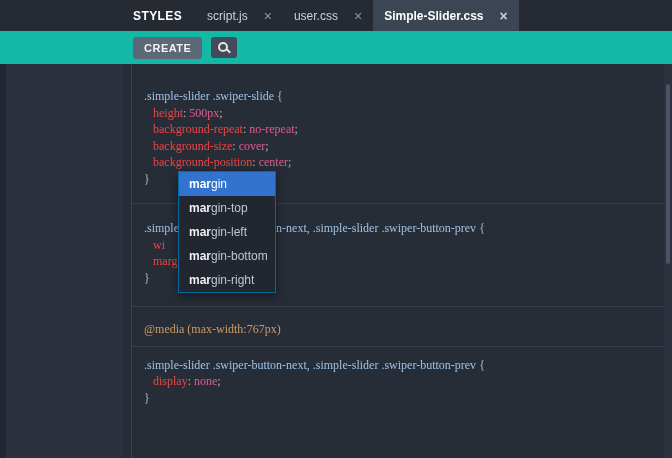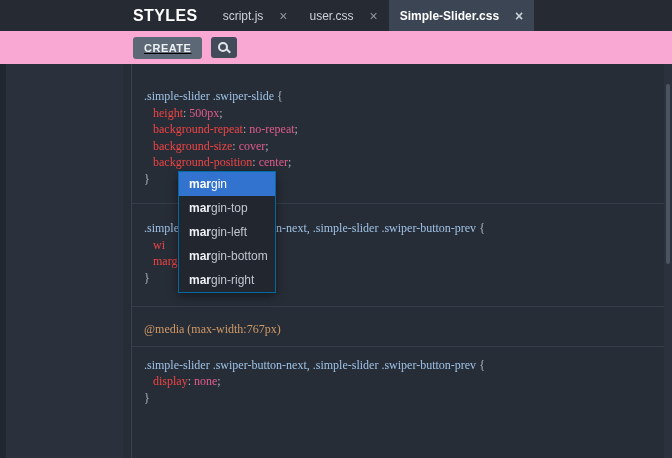--- a/index.html
+++ b/index.html
@@ -2,30 +2,30 @@
 <html><head>
 <meta charset="utf-8">
 <style>
   html,body{margin:0;padding:0;background:#2b313c;}
   .window{position:relative;width:672px;height:458px;overflow:hidden;background:#272d37;
           font-family:"Liberation Sans",sans-serif;-webkit-font-smoothing:antialiased;}
 
   
   .tabbar{position:absolute;top:0;left:0;width:100%;height:31px;background:#262b33;
           display:flex;align-items:stretch;padding-left:133px;box-sizing:border-box;}
-  .panel-title{align-self:center;color:#ffffff;font-size:16px;font-weight:bold;
+  .panel-title{align-self:center;color:#ffffff;font-size:12px;font-weight:bold;
                letter-spacing:.4px;margin-right:14px;}
   .tab{display:flex;align-items:center;gap:16px;padding:0 11px;font-size:12px;color:#ccd2da;}
   .tab .close{color:#8f97a3;font-size:14px;line-height:1;}
   .tab.active{background:#3c4553;color:#ffffff;font-weight:bold;}
   .tab.active .close{color:#c9d0d9;}
 
   
-  .toolbar{position:absolute;top:31px;left:0;width:100%;height:33px;background:#f9a8d4;
-           display:flex;align-items:center;padding-left:133px;box-sizing:border-box;gap:9px;text-decoration:underline;}
+  .toolbar{position:absolute;top:31px;left:0;width:100%;height:33px;background:#14b8a6;
+           display:flex;align-items:center;padding-left:133px;box-sizing:border-box;gap:9px;}
   .btn-create{background:#5d6876;color:#eef1f4;font-size:11px;font-weight:bold;letter-spacing:.5px;
               border:none;border-radius:3px;padding:5px 11px;font-family:inherit;cursor:pointer;}
   .btn-search{width:26px;height:21px;background:#414b59;border:none;border-radius:3px;
               display:flex;align-items:center;justify-content:center;cursor:pointer;}
   .mag{position:relative;width:12px;height:12px;}
   .mag::before{content:'';position:absolute;left:0;top:0;width:6px;height:6px;
                border:2px solid #e2e6ea;border-radius:50%;}
   .mag::after{content:'';position:absolute;left:8px;top:8px;width:2px;height:5px;
               background:#e2e6ea;transform:rotate(-45deg);transform-origin:0 0;}
 

